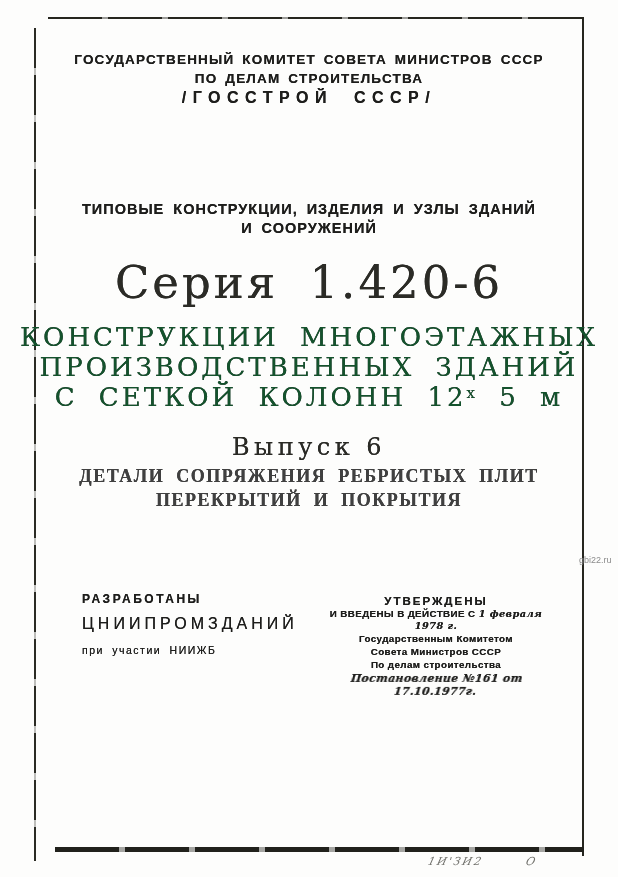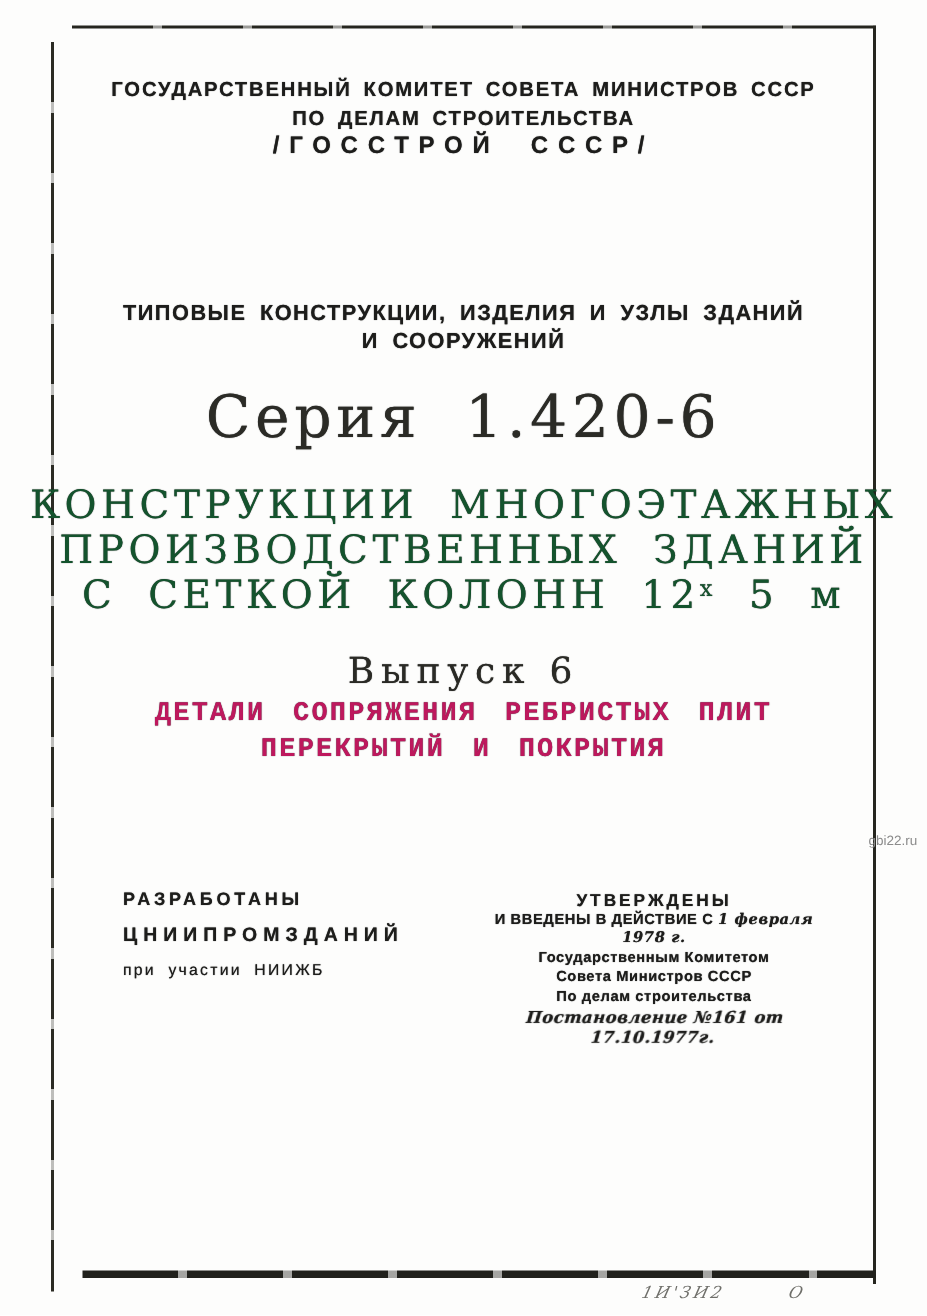--- a/index.html
+++ b/index.html
@@ -37,47 +37,47 @@
   .hdr-line { font-weight:bold; font-size:13.5px; letter-spacing:1.2px; word-spacing:3px; }
   .hdr1 { top:52px; }
   .hdr2 { top:71px; }
   .hdr3 { top:89px; font-size:16px; letter-spacing:6.5px; word-spacing:10px; }
 
   .type-line { font-weight:bold; font-size:14.5px; letter-spacing:1px; word-spacing:4px; }
   .type1 { top:201px; }
   .type2 { top:220px; }
 
   .series {
-    top:256px; font-family:"DejaVu Serif", serif; font-size:39px;
+    top:256px; font-family:"DejaVu Serif", serif; font-size:45px;
     letter-spacing:3px; word-spacing:14px; color:#2b2b26;
   }
 
   .title-line {
     font-family:"DejaVu Serif", serif; font-size:26px; color:#14532d;
     letter-spacing:3px; word-spacing:10px;
   }
   .title1 { top:322px; }
   .title2 { top:352px; }
   .title3 { top:382px; }
   .title3 sup { font-size:15px; vertical-align:8px; }
 
   .issue {
     top:433px; font-family:"DejaVu Serif", serif; font-size:24px;
     letter-spacing:4.5px; color:#2a2a25;
   }
   .subt-line {
-    font-family:Liberation Mono, monospace; font-weight:bold; font-size:18px;
-    letter-spacing:1.5px; word-spacing:6px; color:#be185d;
+    font-family:Liberation Serif, serif; font-weight:bold; font-size:18px;
+    letter-spacing:1.5px; word-spacing:6px; color:#404040;
   }
   .subt1 { top:466px; }
   .subt2 { top:490px; }
 
   .developed { position:absolute; left:82px; top:592px; width:168px; }
   .dev1 { font-weight:bold; font-size:12px; letter-spacing:2.5px; }
-  .dev2 { margin-top:9px; font-weight:bold; font-size:13px; letter-spacing:4px; }
+  .dev2 { margin-top:9px; font-weight:normal; font-size:16px; letter-spacing:4px; }
   .dev3 { margin-top:11px; font-weight:normal; font-size:10.5px; letter-spacing:1.5px; word-spacing:4px; }
 
   .approved { position:absolute; left:318px; top:595px; width:236px; text-align:center; }
   .app1 { font-weight:bold; font-size:11.5px; letter-spacing:2px; }
   .app-line { margin-top:1px; font-weight:bold; font-size:9.8px; letter-spacing:.4px; line-height:12px; }
   .hand { font-family:"DejaVu Serif", serif; font-style:italic; font-weight:bold; }
   .app6 { margin-top:1px; font-family:"DejaVu Serif", serif; font-style:italic; font-weight:bold;
           font-size:11px; letter-spacing:.3px; line-height:13px; transform:skewX(-6deg); }
 
   .watermark {

